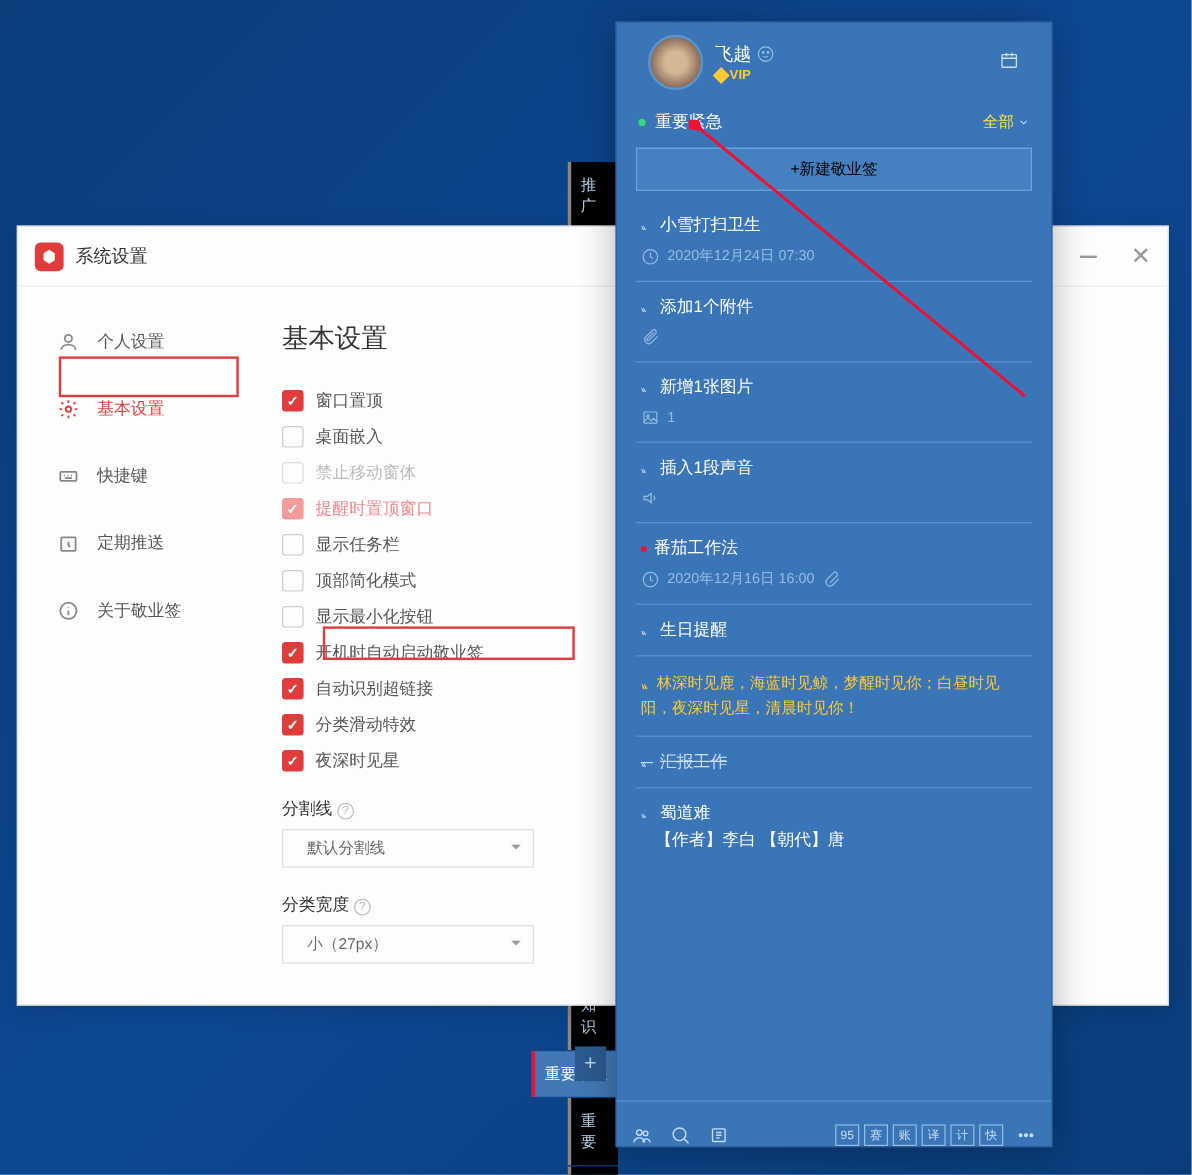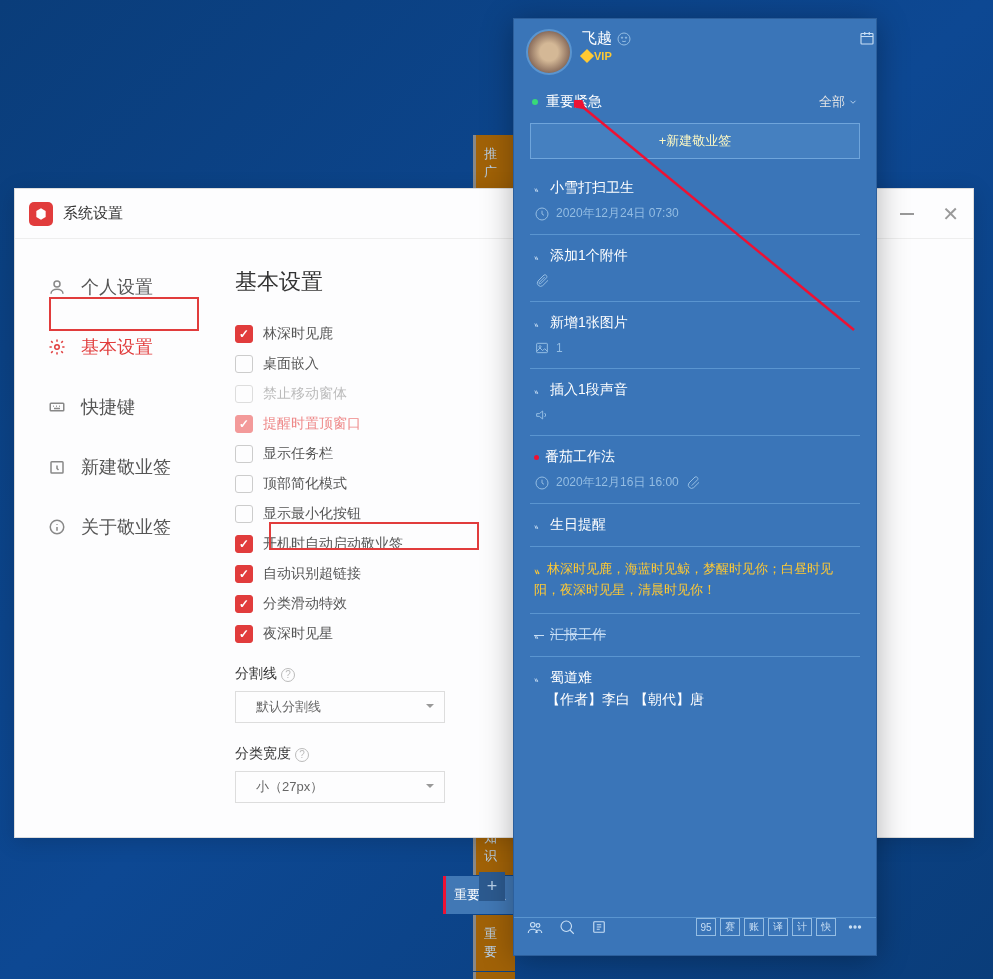--- a/index.html
+++ b/index.html
@@ -1,35 +1,35 @@
 <!DOCTYPE html>
 <html><head>
 <meta charset="utf-8">
 <style>
 *{box-sizing:border-box;margin:0;padding:0;font-family:"Microsoft YaHei","PingFang SC",sans-serif;}
 body{width:993px;height:979px;background:linear-gradient(135deg,#0a3d7a 0%,#0d4893 50%,#0a3d7a 100%);position:relative;overflow:hidden;}
 
 
 .bg-tabs{position:absolute;left:473px;top:135px;display:flex;flex-direction:column;gap:1px;}
-.bg-tab{background:#a16207;color:#b8d0e8;font-size:13px;padding:10px 8px;width:42px;border-left:3px solid #888;}
+.bg-tab{background:#000000;color:#b8d0e8;font-size:13px;padding:10px 8px;width:42px;border-left:3px solid #888;}
 .bg-tab.active{background:#4178b5;color:#fff;border-left-color:#e13;}
 .bg-tab-add{background:#2c5a8f;color:#b8d0e8;font-size:18px;text-align:center;padding:4px;width:26px;margin-top:2px;cursor:pointer;position:absolute;left:479px;top:870px;}
 
 
 .settings-window{position:absolute;left:14px;top:188px;width:960px;height:650px;background:#fdfdfe;border:1px solid #ddd;box-shadow:0 4px 20px rgba(0,0,0,.15);}
 .settings-header{height:50px;display:flex;align-items:center;padding:0 14px;border-bottom:1px solid #eee;}
 .settings-logo{width:24px;height:24px;background:#e13c3c;border-radius:5px;margin-right:10px;display:flex;align-items:center;justify-content:center;}
 .settings-logo svg{width:14px;height:14px;fill:#fff;}
 .settings-title{font-size:15px;color:#333;}
 .win-ctrls{margin-left:auto;display:flex;gap:28px;}
 .win-min{width:14px;height:2px;background:#999;}
 .win-close{font-size:20px;color:#999;cursor:pointer;}
 .settings-body{display:flex;height:calc(100% - 50px);}
 .settings-sidebar{width:210px;padding:18px 0;}
-.side-item{display:flex;align-items:center;padding:18px 32px;font-size:18px;color:#555;cursor:pointer;}
+.side-item{display:flex;align-items:center;padding:18px 32px;font-size:14px;color:#555;cursor:pointer;}
 .side-item.active{color:#e13c3c;}
 .side-item .icon{width:20px;height:20px;margin-right:14px;display:flex;align-items:center;justify-content:center;}
 .side-item svg{width:18px;height:18px;}
 .side-highlight{border:2px solid #e13c3c;position:absolute;left:34px;top:108px;width:150px;height:34px;pointer-events:none;}
 .settings-content{flex:1;padding:28px 10px;}
 .content-title{font-size:22px;color:#333;margin-bottom:28px;}
 .chk-row{display:flex;align-items:center;margin-bottom:12px;font-size:14px;color:#555;}
 .chk-row.disabled{color:#bbb;}
 .chk-row.pinkish{color:#e88;}
 .chkbox{width:18px;height:18px;border:1.5px solid #ccc;border-radius:3px;margin-right:10px;display:flex;align-items:center;justify-content:center;cursor:pointer;}
@@ -42,39 +42,39 @@
 .help-icon{display:inline-block;width:14px;height:14px;border:1px solid #bbb;border-radius:50%;font-size:10px;text-align:center;line-height:12px;color:#bbb;margin-left:4px;}
 .sel-input{width:210px;padding:6px 20px;border:1px solid #ddd;font-size:13px;color:#666;position:relative;cursor:pointer;}
 .sel-input::after{content:"";position:absolute;right:10px;top:12px;border:4px solid transparent;border-top-color:#999;}
 
 
 .float-app{position:absolute;left:513px;top:18px;width:364px;height:938px;background:#3a75b8;border:1px solid #2c5f9c;box-shadow:0 4px 30px rgba(0,0,0,.3);}
 .float-header{height:34px;display:flex;align-items:center;padding:0 12px;font-size:13px;color:#c9dff5;}
 .float-header-icons{margin-left:auto;display:flex;gap:12px;align-items:center;}
 .bell-wrap{display:flex;align-items:center;gap:4px;margin-left:6px;}
 .red-dot{width:5px;height:5px;background:#e13;border-radius:50%;}
-.float-user{display:flex;padding:10px 0;margin-left:12px;}
+.float-user{display:flex;align-items:center;padding:10px 26px;}
 .avatar{width:46px;height:46px;border-radius:50%;background:radial-gradient(circle,#d4b896 30%,#8a6d5c 70%);border:2px solid #5a95d0;}
 .user-info{margin-left:10px;}
 .user-name{color:#fff;font-size:15px;font-weight:500;display:flex;align-items:center;gap:4px;}
 .vip-badge{color:#ffc933;font-size:11px;font-weight:bold;display:flex;align-items:center;gap:2px;margin-top:2px;}
 .vip-diamond{width:10px;height:10px;background:#ffc933;transform:rotate(45deg);}
 .cal-icon{margin-left:auto;}
 .category-bar{display:flex;align-items:center;padding:8px 18px;color:#fff;font-size:14px;}
 .cat-dot{width:6px;height:6px;background:#38d978;border-radius:50%;margin-right:8px;}
-.cat-all{margin-left:auto;color:#e5e5e5;font-size:13px;cursor:pointer;display:flex;align-items:center;gap:3px;}
-.new-note-btn{margin:4px 16px 8px;padding:8px;border:1px solid #6fa5db;text-align:center;color:#fef9c3;font-size:13px;cursor:pointer;background:#4580c0;}
+.cat-all{margin-left:auto;color:#fde047;font-size:13px;cursor:pointer;display:flex;align-items:center;gap:3px;}
+.new-note-btn{margin:4px 16px 8px;padding:8px;border:1px solid #6fa5db;text-align:center;color:#000000;font-size:13px;cursor:pointer;background:#4580c0;}
 .note-list{padding:0 16px;max-height:700px;overflow:hidden;}
 .note-item{border-bottom:1px solid #5a95d0;padding:12px 4px;}
 .note-title{color:#fff;font-size:14px;display:flex;align-items:center;gap:6px;}
 .note-title .quote{font-size:10px;color:#c9dff5;}
 .note-meta{display:flex;align-items:center;gap:6px;margin-top:8px;color:#94bde3;font-size:12px;}
 .orange-text{color:#ffc933;font-size:13px;line-height:1.6;}
 .strike-title{text-decoration:line-through;color:#c9dff5;}
-.float-bottom{position:absolute;bottom:0;left:0;right:0;height:38px;background:#3a75b8;border-top:1px solid #5a95d0;display:flex;align-items:flex-start;padding:0 12px;gap:12px;}
+.float-bottom{position:absolute;bottom:0;left:0;right:0;height:38px;background:#3a75b8;border-top:1px solid #5a95d0;display:flex;align-items:flex-end;padding:0 12px;gap:12px;}
 .bot-left{display:flex;gap:14px;}
 .bot-right{margin-left:auto;display:flex;gap:4px;align-items:center;}
 .badge-sq{width:20px;height:18px;border:1px solid #94bde3;font-size:10px;color:#c9dff5;display:flex;align-items:center;justify-content:center;}
 
 
 .arrow-svg{position:absolute;left:574px;top:100px;pointer-events:none;}
 
 svg.i{width:16px;height:16px;stroke:#94bde3;fill:none;stroke-width:1.5;}
 svg.i2{width:18px;height:18px;stroke:#c9dff5;fill:none;stroke-width:1.5;}
 </style>
@@ -146,39 +146,39 @@
           </span>
           <span>快捷键</span>
         </div>
       <div class="side-item">
           <span class="icon">
             <svg viewBox="0 0 24 24" fill="none" stroke="#888" stroke-width="2">
               <rect x="4" y="5" width="16" height="15" rx="1"></rect>
               <path d="M12 10v4l2 2"></path>
             </svg>
           </span>
-          <span>新建敬业签</span>
+          <span>定期推送</span>
         </div>
       <div class="side-item">
           <span class="icon">
             <svg viewBox="0 0 24 24" fill="none" stroke="#888" stroke-width="2">
               <circle cx="12" cy="12" r="9"></circle>
               <path d="M12 8v1M12 12v5"></path>
             </svg>
           </span>
           <span>关于敬业签</span>
         </div>
       <div class="side-highlight"></div>
     </div>
     <div class="settings-content">
       <div class="content-title">基本设置</div>
 
       <div class="chk-row">
           <span class="chkbox checked"></span>
-          <span>林深时见鹿</span>
+          <span>窗口置顶</span>
         </div>
       <div class="chk-row">
           <span class="chkbox"></span>
           <span>桌面嵌入</span>
         </div>
       <div class="chk-row disabled">
           <span class="chkbox" style="border-color:#ddd;"></span>
           <span>禁止移动窗体</span>
         </div>
       <div class="chk-row pinkish">

